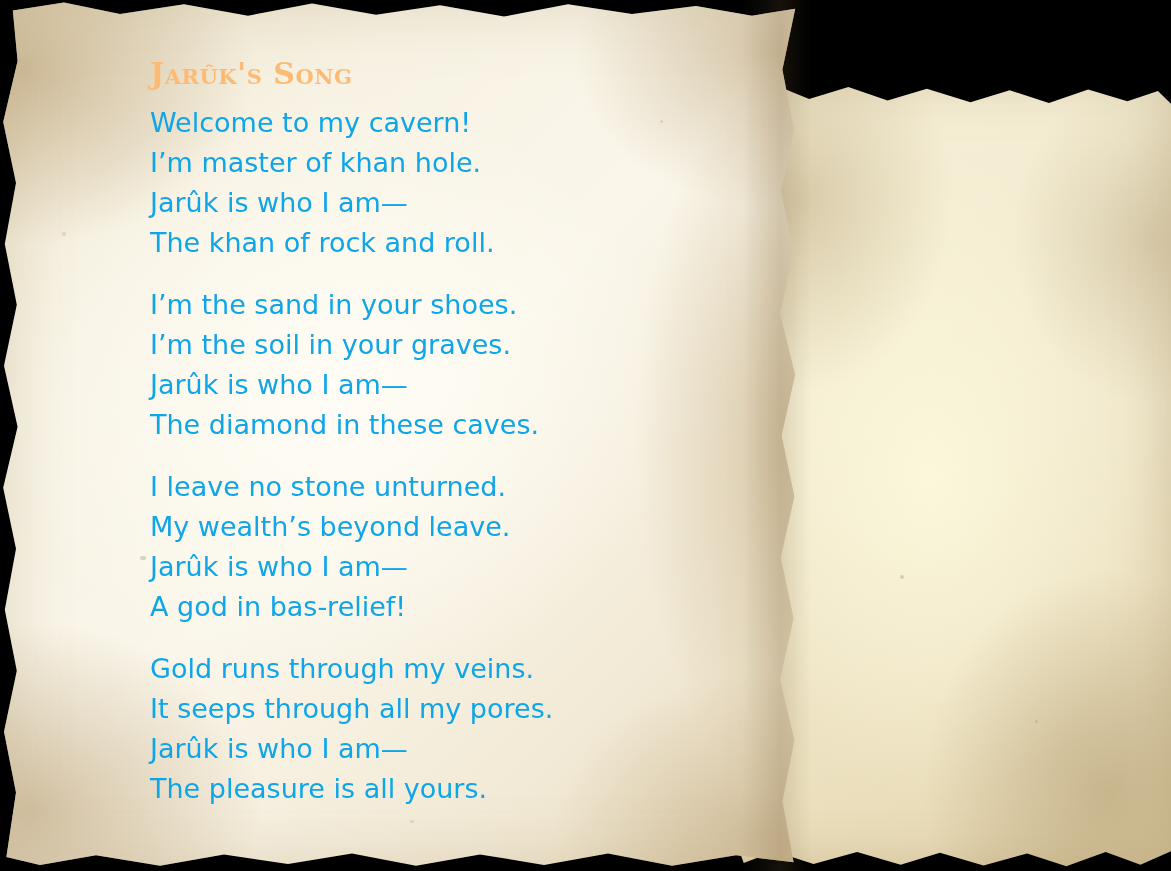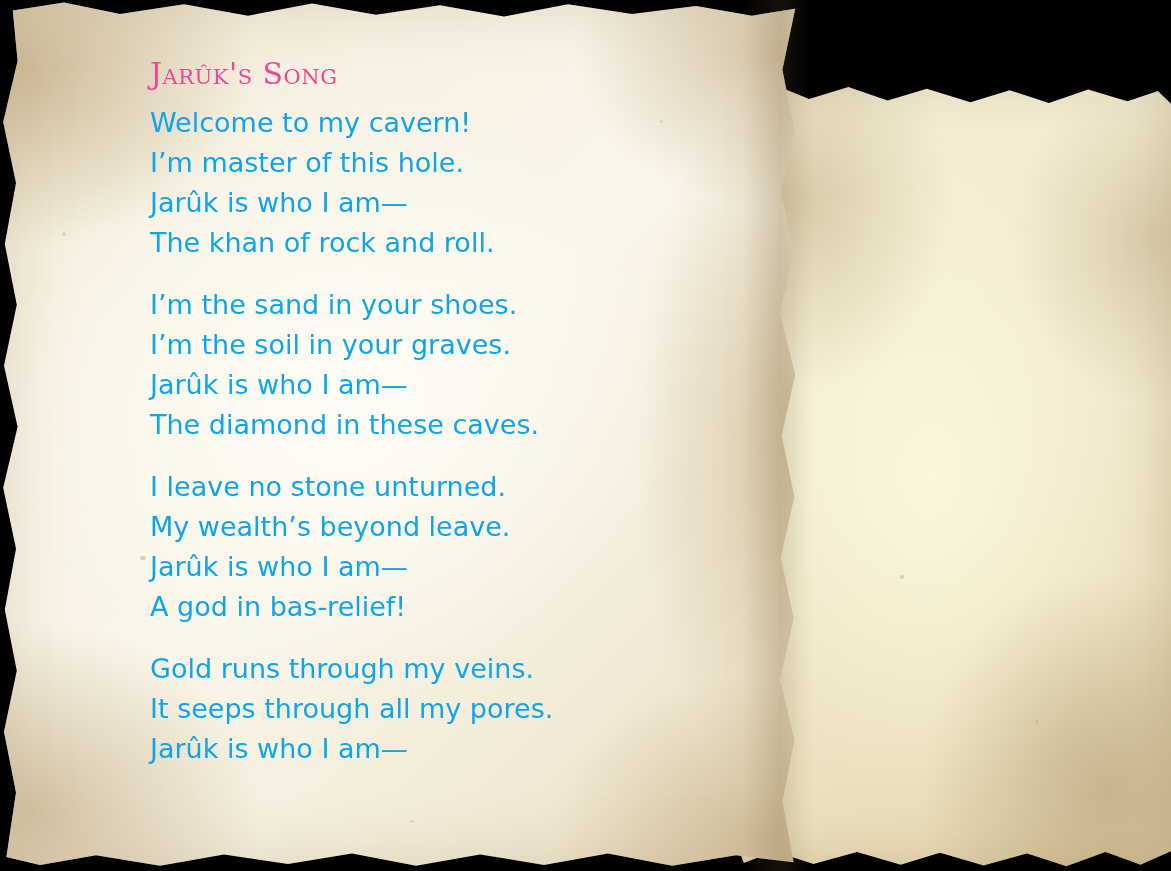--- a/index.html
+++ b/index.html
@@ -95,23 +95,23 @@
     position: absolute;
     left: 150px;
     top: 56px;
     width: 560px;
     color: #26211a;
   }
 
   #poem-title {
     font-family: "DejaVu Serif", serif;
     font-size: 30px;
-    font-weight: normal;
+    font-weight: bold;
     letter-spacing: 0.5px;
-    color: #ec4899;
+    color: #fdba74;
     margin: 0 0 12px 0;
     font-variant: small-caps;
     text-transform: capitalize;
   }
 
   .stanza {
     margin: 0 0 22px 0;
   }
   .stanza:last-child { margin-bottom: 16px; }
 
@@ -151,21 +151,21 @@
     <div class="speck" style="left:410px; top:820px; width:4px; height:3px; background:rgba(150,124,80,0.20);"></div>
   </div>
 
   <div id="front-edge-shadow"></div>
 
   <div id="poem">
     <h1 id="poem-title">Jarûk's Song</h1>
 
     <div class="stanza">
       <div class="line">Welcome to my cavern!</div>
-      <div class="line">I’m master of this hole.</div>
+      <div class="line">I’m master of khan hole.</div>
       <div class="line">Jarûk is who I am—</div>
       <div class="line">The khan of rock and roll.</div>
     </div>
 
     <div class="stanza">
       <div class="line">I’m the sand in your shoes.</div>
       <div class="line">I’m the soil in your graves.</div>
       <div class="line">Jarûk is who I am—</div>
       <div class="line">The diamond in these caves.</div>
     </div>
@@ -174,16 +174,17 @@
       <div class="line">I leave no stone unturned.</div>
       <div class="line">My wealth’s beyond leave.</div>
       <div class="line">Jarûk is who I am—</div>
       <div class="line">A god in bas-relief!</div>
     </div>
 
     <div class="stanza">
       <div class="line">Gold runs through my veins.</div>
       <div class="line">It seeps through all my pores.</div>
       <div class="line">Jarûk is who I am—</div>
+      <div class="line">The pleasure is all yours.</div>
     </div>
   </div>
 
 </div>
 
 </body></html>

